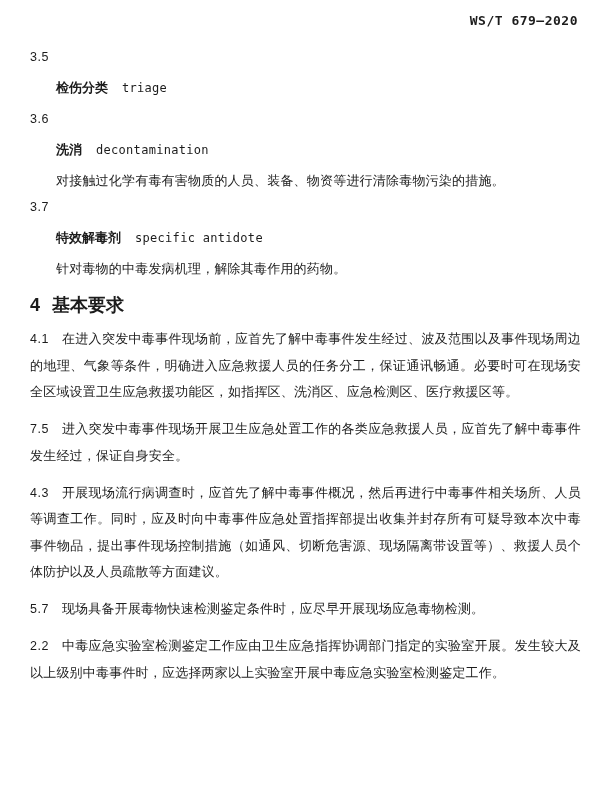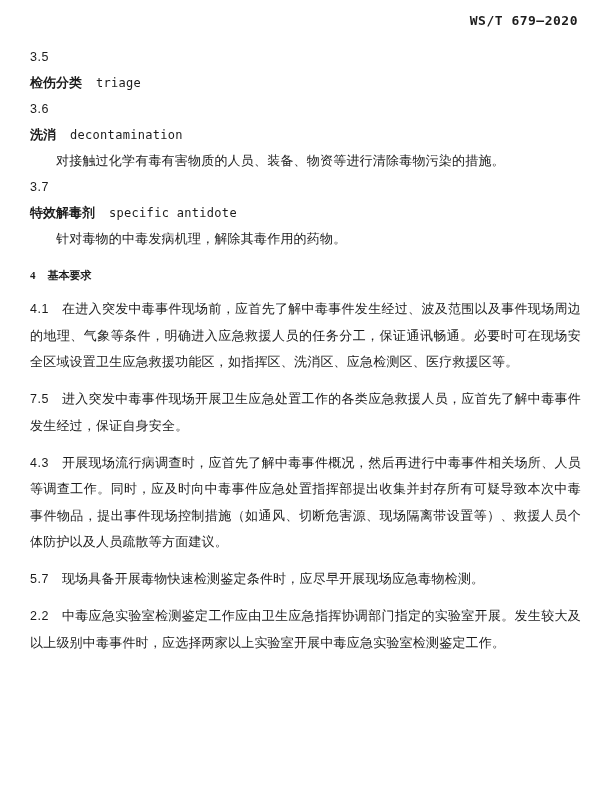--- a/index.html
+++ b/index.html
@@ -37,21 +37,22 @@
   .term-item { margin: 0; }
 
   .clause-no {
     font-family: "Liberation Sans", "DejaVu Sans", sans-serif;
     font-size: 12.5px;
     line-height: 26px;
     letter-spacing: 0.5px;
   }
 
   .term-line {
-    line-height: 26px;
+    margin-left: 26px;
+    line-height: 36px;
     font-size: 13px;
   }
 
   .term-cn {
     font-family: "Liberation Sans", "DejaVu Sans", sans-serif;
     font-weight: bold;
   }
 
   .term-en {
     font-family: "DejaVu Sans Mono", "Liberation Mono", monospace;
@@ -63,23 +64,23 @@
   .term-def {
     font-size: 13px;
     line-height: 26px;
     text-indent: 2em;
     text-align: justify;
     letter-spacing: 0.2px;
   }
 
   
   .chapter-heading {
-    font-family: Liberation Serif, serif;
+    font-family: Liberation Sans, sans-serif;
     font-weight: bold;
-    font-size: 11px;
+    font-size: 18px;
     line-height: 26px;
     margin-top: 10px;
     margin-bottom: 8px;
   }
 
   .chapter-heading .chapter-no { margin-right: 12px; font-weight: bold; }
 
   
   .clause {
     font-size: 13px;

